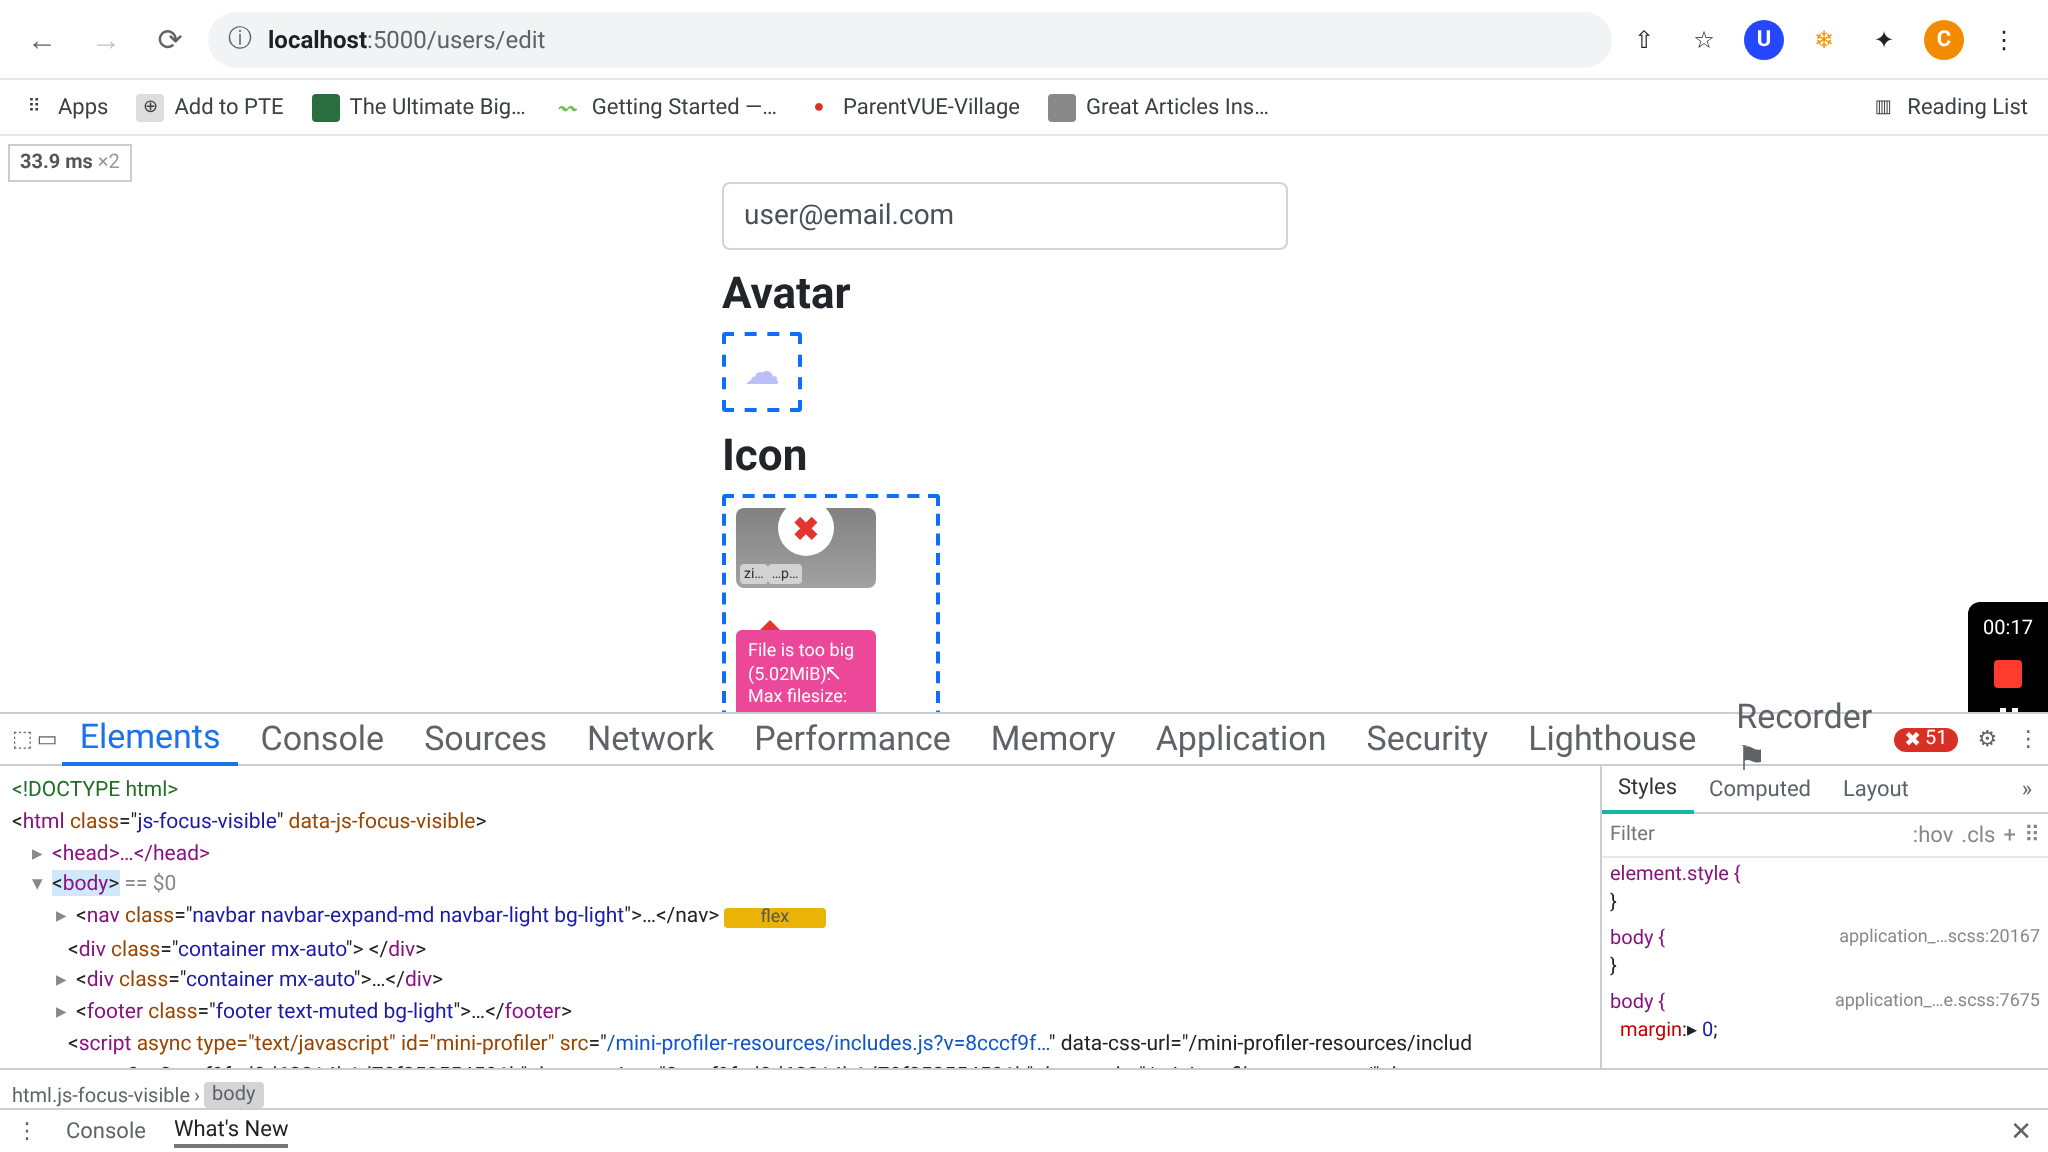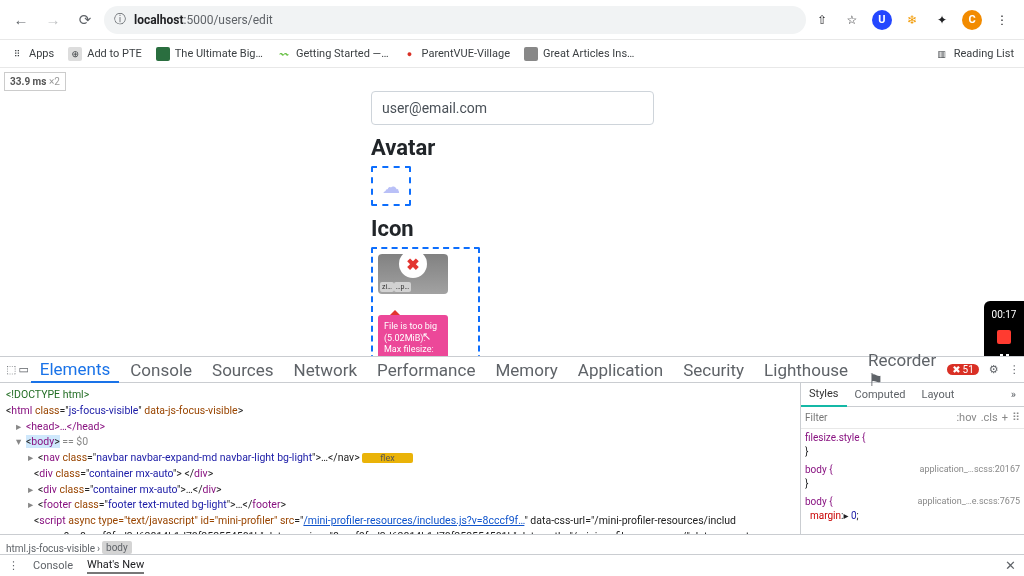--- a/index.html
+++ b/index.html
@@ -11,21 +11,21 @@
 .url-path{color:#5f6368}
 .tool-icons{display:flex;align-items:center;gap:10px;margin-left:auto;padding-right:4px}
 .tool-icons>*{width:20px;height:20px;display:flex;align-items:center;justify-content:center}
 .circ{border-radius:50%;color:#fff;font-weight:bold;font-size:11px}
 .bookmarks{height:28px;display:flex;align-items:center;padding:0 10px;gap:14px;background:#fff;border-bottom:1px solid #e8e8e8}
 .bm{display:flex;align-items:center;gap:5px;font-size:11px;color:#3c4043;white-space:nowrap}
 .bm-ico{width:14px;height:14px;border-radius:2px;display:flex;align-items:center;justify-content:center;font-size:9px}
 .reading{margin-left:auto}
 .profiler{margin:4px 0 0 4px;display:inline-block;padding:3px 5px;background:#fff;border:1px solid #ccc;font-size:10px;color:#555}
 .page{position:relative;height:280px}
-.form-col{position:absolute;left:371px;top:0;width:283px}
+.form-col{position:absolute;left:361px;top:0;width:283px}
 .email-input{height:34px;width:100%;border:1px solid #ced4da;border-radius:4px;padding:0 10px;font-size:14px;color:#495057}
 .sec-h{font-size:22px;font-weight:700;margin:10px 0 6px;color:#212529}
 .dz{border:2px dashed #0d6efd;border-radius:2px}
 .dz-avatar{width:40px;height:40px;display:flex;align-items:center;justify-content:center}
 .cloud{color:#b9c0f7;font-size:18px}
 .dz-icon{display:inline-block;padding:5px 30px 5px 5px}
 .filecard{width:70px;position:relative}
 .thumb{width:70px;height:40px;background:linear-gradient(#888,#aaa);border-radius:4px;display:flex;align-items:flex-end;justify-content:flex-start;padding:2px;font-size:7px;color:#333;filter:brightness(.95)}
 .thumb span{background:#ddd;padding:1px 2px;border-radius:2px}
 .rm{position:absolute;top:-4px;left:50%;transform:translateX(-50%);width:28px;height:28px;border-radius:50%;background:#fff;display:flex;align-items:center;justify-content:center}
@@ -45,21 +45,21 @@
 .dt-right{margin-left:auto;display:flex;align-items:center;gap:10px;color:#5f6368}
 .err-badge{background:#d93025;color:#fff;border-radius:8px;padding:0 5px;font-size:10px;display:flex;align-items:center;gap:2px}
 .dt-body{flex:1;display:flex;overflow:hidden}
 .dom{flex:1;font-family:Menlo,Consolas,monospace;font-size:10.5px;padding:4px 6px;overflow:hidden;color:#222;line-height:1.5}
 .dom .t{color:#881280}
 .dom .a{color:#994500}
 .dom .v{color:#1a1aa6}
 .dom .sel{background:#cfe8fc}
 .dom .dim{background:#eab308;color:#555;font-size:9px;padding:0 18px;border-radius:2px}
 .dom .c{color:#236e25}
-.dom .link{color:#1155cc;text-decoration:underline}
+.dom .link{color:#1155cc;}
 .tri{color:#888;display:inline-block;width:10px}
 .styles{width:224px;border-left:1px solid #cacdd1;display:flex;flex-direction:column;font-size:11px}
 .st-tabs{height:24px;display:flex;align-items:center;border-bottom:1px solid #cacdd1}
 .st-tabs span{padding:0 8px;color:#5f6368;height:24px;display:flex;align-items:center}
 .st-tabs .active{color:#333;border-bottom:2px solid #14b8a6}
 .st-filter{height:22px;display:flex;align-items:center;border-bottom:1px solid #e8e8e8;padding:0 4px;gap:4px;color:#888}
 .st-filter input{border:0;flex:1;font-size:10px;outline:none}
 .st-body{flex:1;font-family:Menlo,Consolas,monospace;font-size:10px;padding:2px 4px;overflow:hidden;line-height:1.4}
 .sel2{color:#881280}
 .prop{color:#c80000}
@@ -205,21 +205,21 @@
         <span style="margin-left:auto">»</span>
       </div>
       <div class="st-filter">
         <input placeholder="Filter" style="">
         <span>:hov</span>
         <span>.cls</span>
         <span>+</span>
         <span>⠿</span>
       </div>
       <div class="st-body">
-        <div><span class="sel2">filesize.style {</span></div>
+        <div><span class="sel2">element.style {</span></div>
         <div>}</div>
         <div style="margin-top:4px"><span class="src">application_…scss:20167</span><span class="sel2">body {</span></div>
         <div>}</div>
         <div style="margin-top:4px"><span class="src">application_…e.scss:7675</span><span class="sel2">body {</span></div>
         <div>&nbsp;&nbsp;<span class="prop">margin</span>:▸ <span class="valc">0</span>;</div>
 
       </div>
     </div>
   </div>
   <div class="crumbs">

